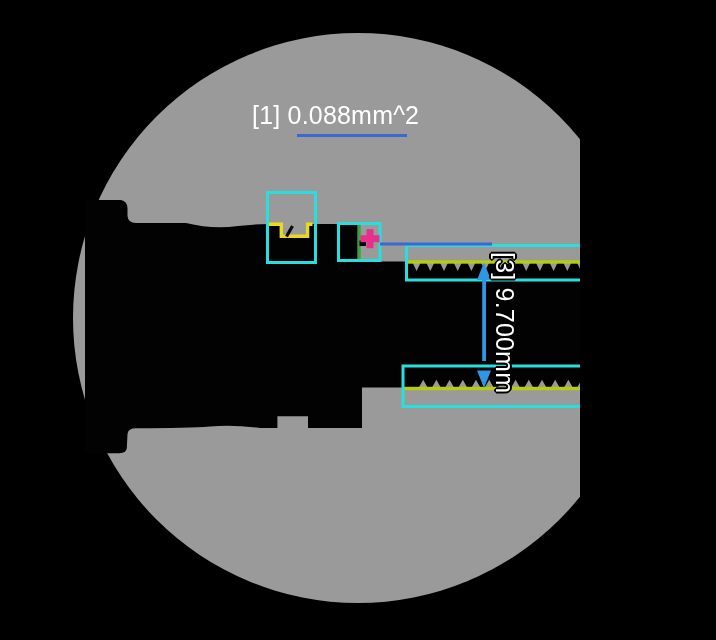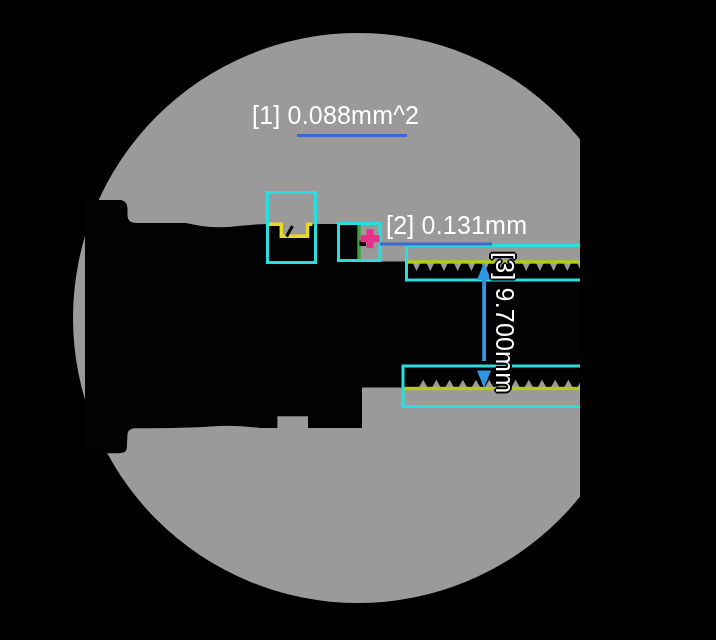--- a/index.html
+++ b/index.html
@@ -77,16 +77,15 @@
     </g>
 
     <rect x="359.5" y="240.5" width="6.5" height="5.5" fill="#050505"></rect>
     <g fill="#e6308c">
       <rect x="360.5" y="235.2" width="19" height="7"></rect>
       <rect x="366.5" y="229.2" width="7" height="19"></rect>
     </g>
   </svg>
 
   <div class="label label-1">[1] 0.088mm^2</div>
-  <div class="label label-2">[2] 0.131mm</div>
   <div class="label label-3">[3] 9.700mm</div>
 
 </div>
 
 </body></html>

